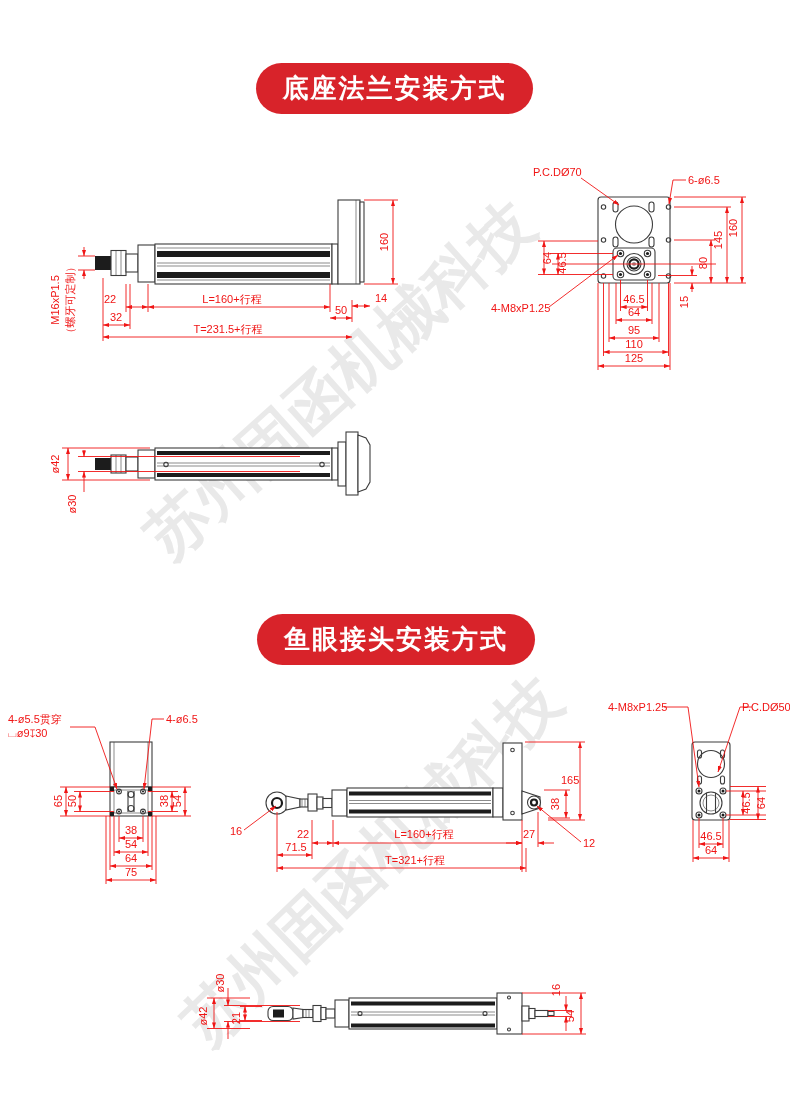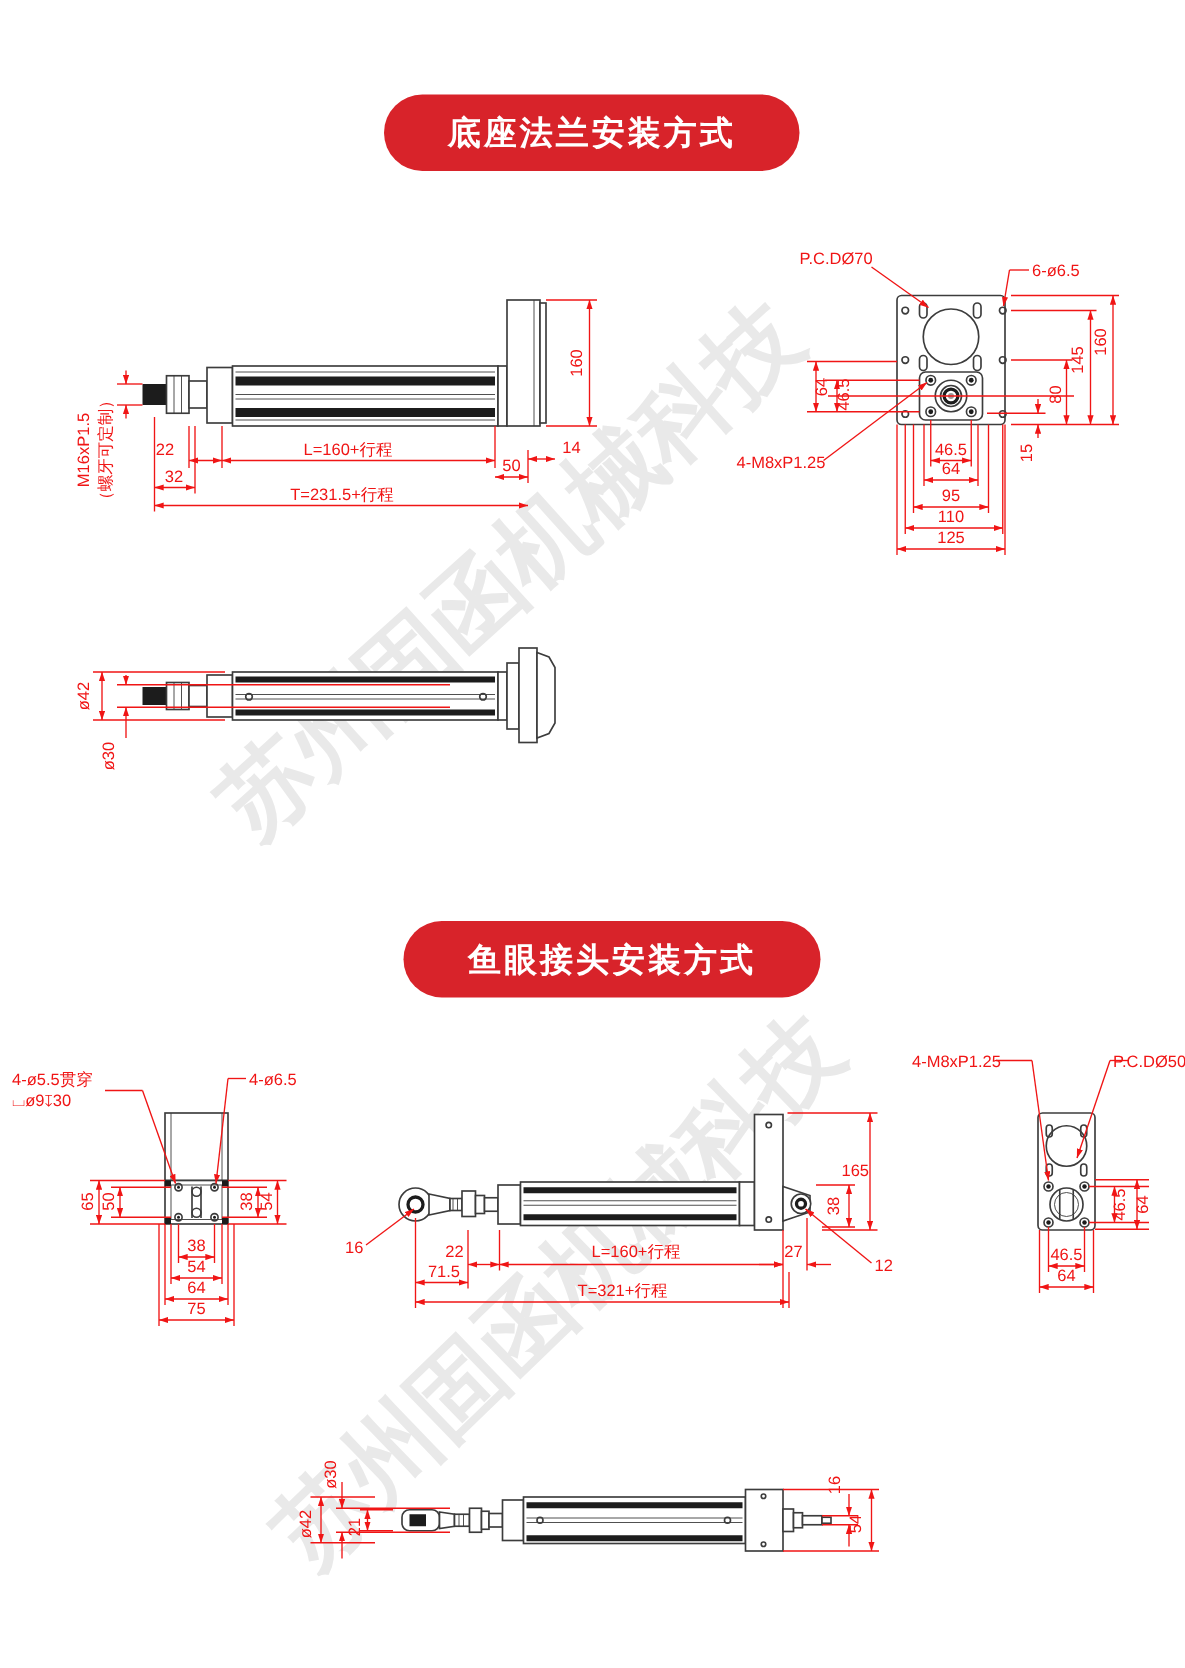--- a/index.html
+++ b/index.html
@@ -2,21 +2,21 @@
 <html style="--red: #d8232a; --dim: #f01515; --line: #3c3c3c; --wm: #e9e9e9;"><head>
 <meta charset="utf-8">
 <style>
   :root{
     --red:#d8232a; --dim:#f01515; --line:#3c3c3c; --wm:#e9e9e9;
   }
   html,body{margin:0;padding:0;background:#fff;}
   .page{position:relative;width:790px;height:1112px;background:#fff;overflow:hidden;
         font-family:"Liberation Sans",sans-serif;}
   .banner{position:absolute;background:var(--red);color:#fff;font-weight:bold;
-          font-size:22px;letter-spacing:2px;display:flex;align-items:center;
+          font-size:26px;letter-spacing:2px;display:flex;align-items:center;
           justify-content:center;border-radius:27px;white-space:nowrap;}
   .wm{position:absolute;color:var(--wm);font-size:62px;font-weight:bold;white-space:nowrap;
       transform:translate(-50%,-50%) rotate(var(--rot));pointer-events:none;z-index:0;}
   svg.draw{position:absolute;left:0;top:0;z-index:1;}
   
   .k{stroke:var(--line);stroke-width:1.1;fill:none;}
   .kf{stroke:var(--line);stroke-width:1.1;fill:#fff;}
   .kt{stroke:var(--line);stroke-width:0.6;fill:none;}
   .dk{fill:#1c1c1c;stroke:none;}
   .dkr{stroke:#1c1c1c;stroke-width:2.2;fill:none;}
@@ -414,14 +414,14 @@
       <line x1="581" y1="993" x2="581" y2="1034" class="r ra"></line>
       <text class="dt m" transform="rotate(-90 224 983)" x="224" y="983">ø30</text>
       <text class="dt m" transform="rotate(-90 207 1016)" x="207" y="1016">ø42</text>
       <text class="dt m" transform="rotate(-90 240 1018)" x="240" y="1018">21</text>
       <text class="dt m" transform="rotate(-90 560 990)" x="560" y="990">16</text>
       <text class="dt m" transform="rotate(-90 574 1016)" x="574" y="1016">54</text>
     </g>
   </svg>
 
   <div class="banner" style="left:256px;top:63px;width:277px;height:51px;">底座法兰安装方式</div>
-  <div class="banner" style="left:269px;top:614px;width:278px;height:51px;">鱼眼接头安装方式</div>
+  <div class="banner" style="left:257px;top:614px;width:278px;height:51px;">鱼眼接头安装方式</div>
 </div>
 
 </body></html>

